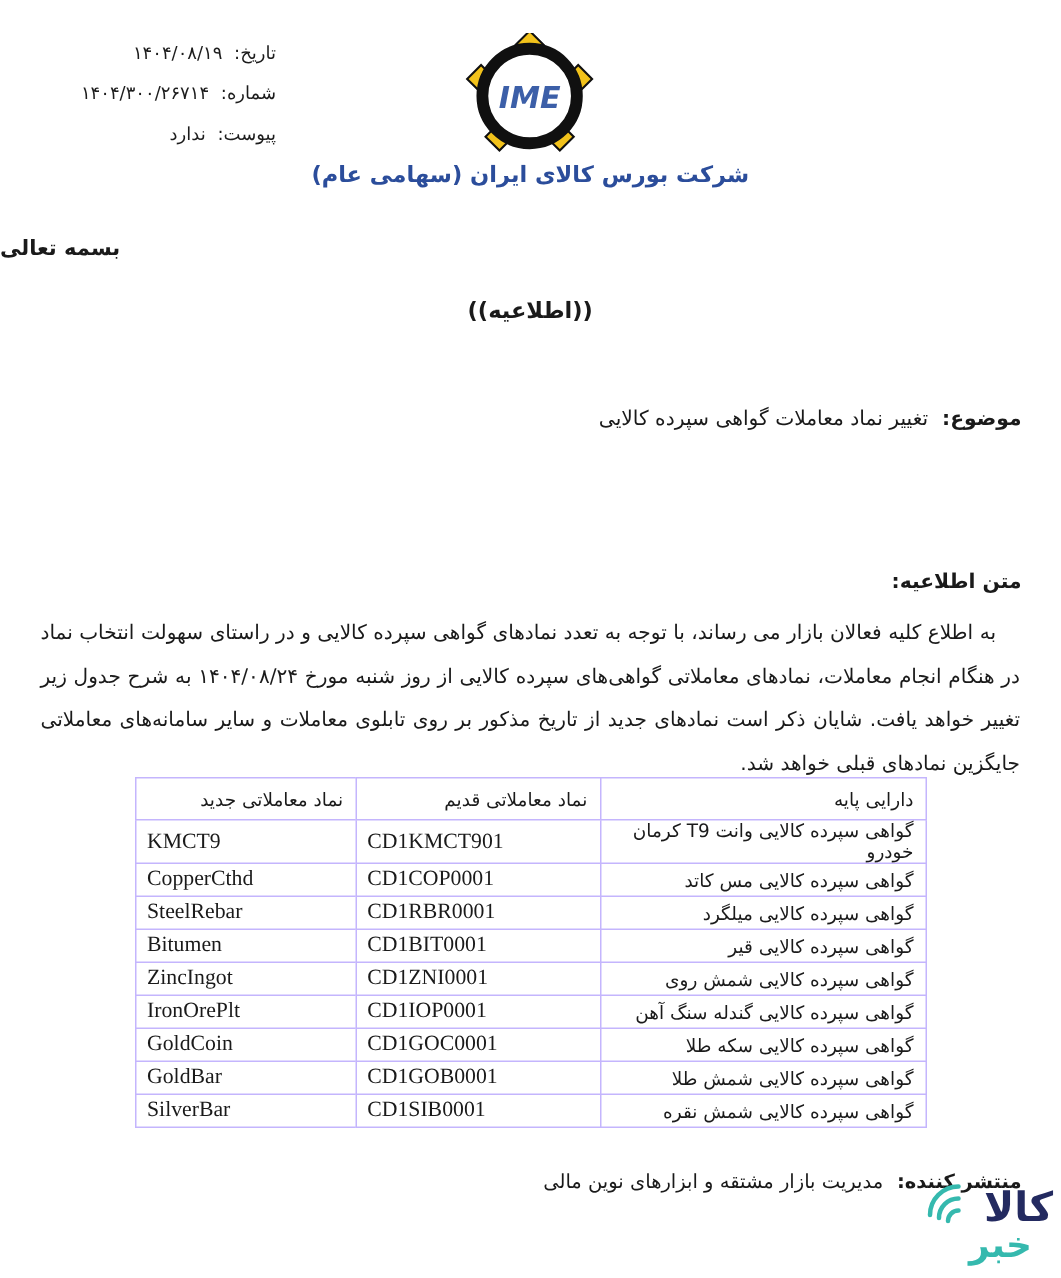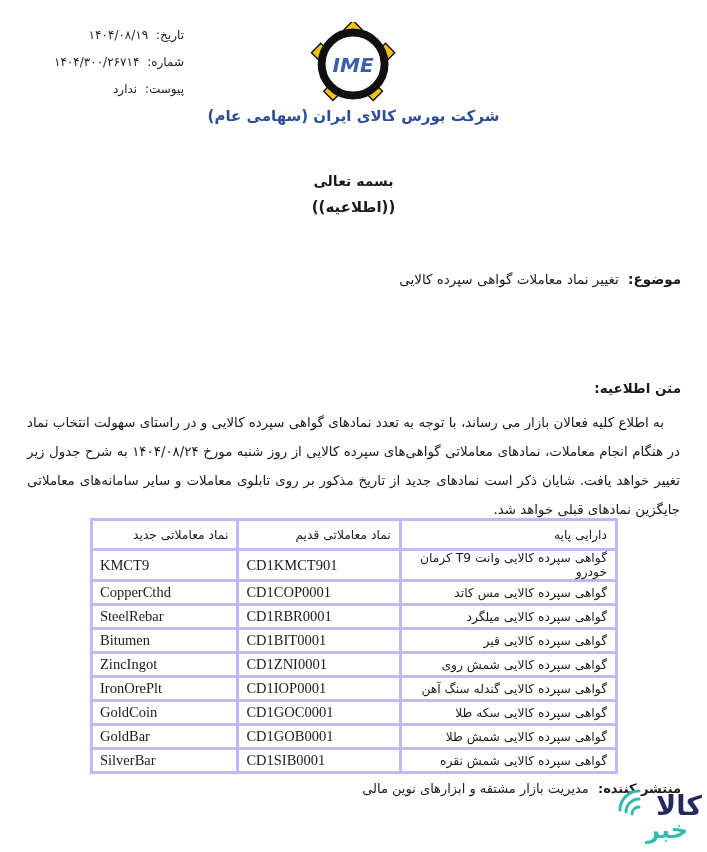--- a/index.html
+++ b/index.html
@@ -17,42 +17,42 @@
   .meta-line { margin-bottom:13px; white-space:nowrap; }
   .meta-line .lbl { margin-left:4px; }
 
   
   .logo-block { position:absolute; top:22px; left:50%; transform:translateX(-50%); text-align:center; }
   .emblem { display:block; margin:0 auto; }
   .org-name-fa { font-weight:bold; font-size:15px; margin-top:1px; white-space:nowrap; }
   .org-name-en { font-size:10.5px; letter-spacing:1px; margin-top:1px; white-space:nowrap; }
 
   
-  .basmala { position:absolute; top:158px; left:0; width:100%; text-align:center; font-weight:bold; font-size:14px;margin-top:15px; }
+  .basmala { position:absolute; top:158px; left:0; width:100%; text-align:left; font-weight:bold; font-size:14px; }
   .announcement { position:absolute; top:198px; left:0; width:100%; text-align:center; font-weight:bold; font-size:15px; }
 
   
   .kv-line { position:absolute; right:26px; font-size:13.5px; white-space:nowrap; }
   .kv-line .lbl { font-weight:bold; margin-left:5px;margin-top:19px; }
   .subject-line { top:271px; }
   .audience-line { top:311px; }
 
   .section-title { position:absolute; top:380px; right:26px; font-weight:bold; font-size:13.5px; }
 
   .body-paragraph {
     position:absolute; top:408px; right:27px; left:27px;
     font-size:13.4px; line-height:29px; text-align:justify; text-indent:16px;
   }
 
   
   .symbols-table {
     position:absolute; top:518px; right:89px; width:528px;
     border-collapse:collapse; direction:rtl;
   }
-  .symbols-table th, .symbols-table td { border:3px solid #c4b5fd; }
+  .symbols-table th, .symbols-table td { border:1px solid #c4b5fd; }
   .symbols-table th {
     height:27px; font-size:12.3px; font-weight:normal; text-align:right; padding:0 8px;
   }
   .symbols-table td.fa-cell { height:21px; font-size:12.3px; text-align:right; padding:0 8px; }
   .symbols-table td.en-cell {
     font-family:"Liberation Serif", serif; font-size:14.5px;
     direction:ltr; text-align:left; padding:0 7px;
   }
 
   

